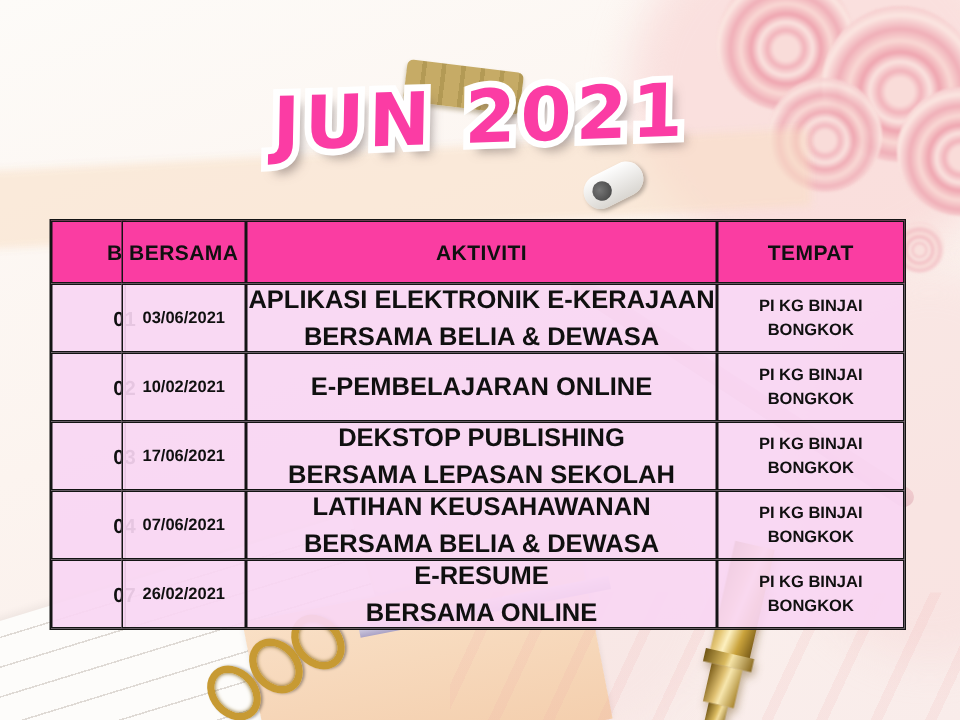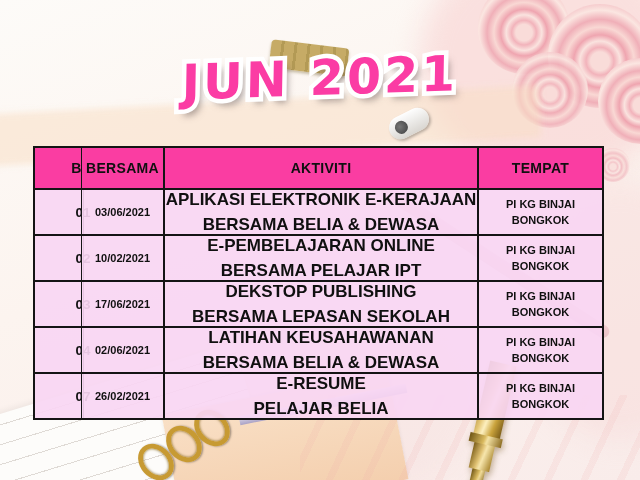--- a/index.html
+++ b/index.html
@@ -140,21 +140,20 @@
         <span>PI KG BINJAI</span>
         <span>BONGKOK</span>
       </div>
     </div>
 
     <div class="t-row body">
       <div class="cell c-bil">02</div>
       <div class="cell c-tarikh">10/02/2021</div>
       <div class="cell c-akt">
         <span>E-PEMBELAJARAN  ONLINE</span>
-        <span>BERSAMA PELAJAR IPT</span>
       </div>
       <div class="cell c-tmp">
         <span>PI KG BINJAI</span>
         <span>BONGKOK</span>
       </div>
     </div>
 
     <div class="t-row body">
       <div class="cell c-bil">03</div>
       <div class="cell c-tarikh">17/06/2021</div>
@@ -163,37 +162,37 @@
         <span>BERSAMA LEPASAN SEKOLAH</span>
       </div>
       <div class="cell c-tmp">
         <span>PI KG BINJAI</span>
         <span>BONGKOK</span>
       </div>
     </div>
 
     <div class="t-row body">
       <div class="cell c-bil">04</div>
-      <div class="cell c-tarikh">02/06/2021</div>
+      <div class="cell c-tarikh">07/06/2021</div>
       <div class="cell c-akt">
         <span>LATIHAN KEUSAHAWANAN</span>
         <span>BERSAMA BELIA &amp; DEWASA</span>
       </div>
       <div class="cell c-tmp">
         <span>PI KG BINJAI</span>
         <span>BONGKOK</span>
       </div>
     </div>
 
     <div class="t-row body">
       <div class="cell c-bil">07</div>
       <div class="cell c-tarikh">26/02/2021</div>
       <div class="cell c-akt">
         <span>E-RESUME</span>
-        <span>PELAJAR BELIA</span>
+        <span>BERSAMA ONLINE</span>
       </div>
       <div class="cell c-tmp">
         <span>PI KG BINJAI</span>
         <span>BONGKOK</span>
       </div>
     </div>
   </div>
 
 </div>
 

